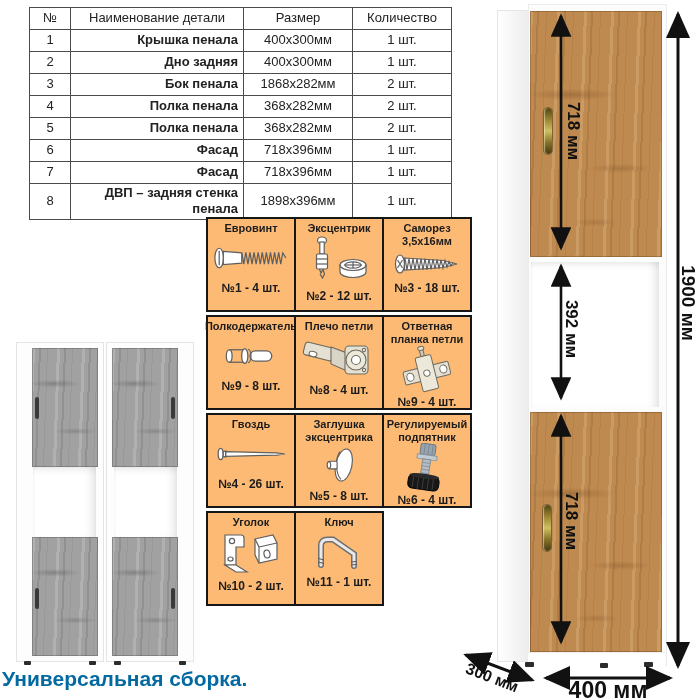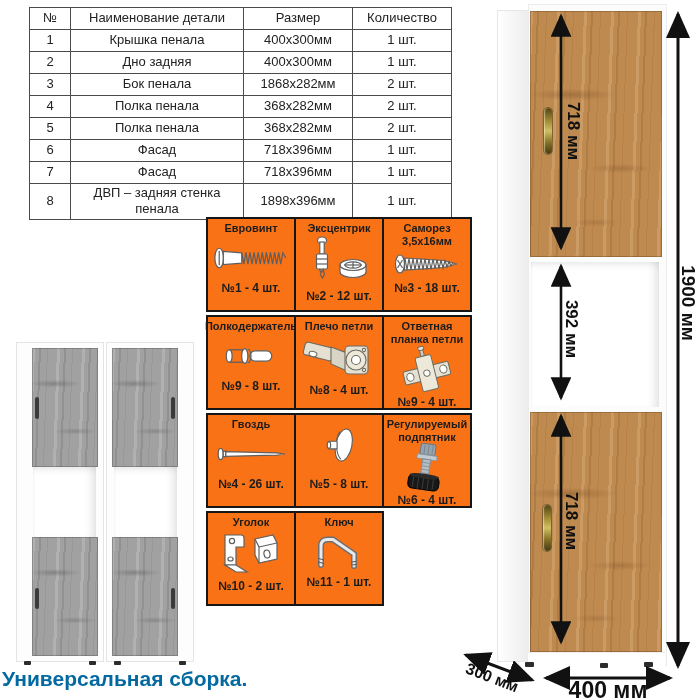--- a/index.html
+++ b/index.html
@@ -6,30 +6,30 @@
   #page{position:relative;width:700px;height:700px;background:#fff;overflow:hidden;
         font-family:"Liberation Sans","DejaVu Sans",sans-serif;color:#1c1c1c;}
 
   
   .parts-table{position:absolute;left:29px;top:7px;border-collapse:collapse;
                font-size:13px;color:#222;}
   .parts-table th,.parts-table td{border:1.5px solid #4b4b4b;padding:1px 5px;line-height:1.25;}
   .parts-table th{font-weight:400;text-align:center;height:19px;}
   .parts-table td{height:19px;}
   .col-num{width:30px;text-align:center;}
-  .col-name{width:162px;text-align:center;}
+  .col-name{width:162px;text-align:right;font-weight:bold;}
   .col-size{width:98px;text-align:center;}
   .col-qty{width:88px;text-align:center;}
 
   
   .hw-grid{position:absolute;left:206px;top:217px;width:272px;}
   .hw-row{display:flex;margin-bottom:3px;}
   .hw-cell{box-sizing:border-box;width:90px;height:95px;border:2px solid #161616;
            margin-left:-2px;display:flex;flex-direction:column;align-items:center;
-           background:#f97316;}
+           background:#fdba74;}
   .hw-cell:first-child{margin-left:0;}
   .hw-title{font-weight:700;font-size:11px;line-height:1.15;text-align:center;
             padding:3px 2px 0 2px;}
   .hw-icon{flex:1;display:flex;align-items:center;justify-content:center;width:100%;}
   .hw-count{font-weight:700;font-size:12px;padding-bottom:15px;}
 
   
   .wood{background-color:#bf8a50;background-image:
     radial-gradient(ellipse 70px 9px at 32% 34%, rgba(92,52,16,.28), transparent 65%),
     radial-gradient(ellipse 50px 7px at 68% 64%, rgba(92,52,16,.22), transparent 65%),
@@ -248,20 +248,21 @@
               <g class="icon-stroke">
             <ellipse cx="5.5" cy="8" rx="2.4" ry="5.5"></ellipse>
             <path d="M8 5.6 L10.5 5 L10.5 11 L8 10.4 Z"></path>
             <path d="M10.5 5.8 L60 7 L68 8 L60 9 L10.5 10.2 Z"></path>
           </g>
             </svg>
         </div>
         <div class="hw-count">№4 - 26 шт.</div>
       </div>
       <div class="hw-cell">
+        <div class="hw-title">Заглушка эксцентрика</div>
         <div class="hw-icon">
           <svg width="40" height="46" viewBox="0 0 40 48">
               <g class="icon-stroke">
             <ellipse cx="25" cy="23" rx="8.5" ry="17" transform="rotate(12 25 23)"></ellipse>
             <path d="M21 9 a8.5 17 0 0 0 1 29" fill="none"></path>
             <rect x="9" y="19" width="9" height="8" rx="1"></rect>
             <ellipse cx="9.5" cy="23" rx="1.8" ry="3.6"></ellipse>
           </g>
             </svg>
         </div>

